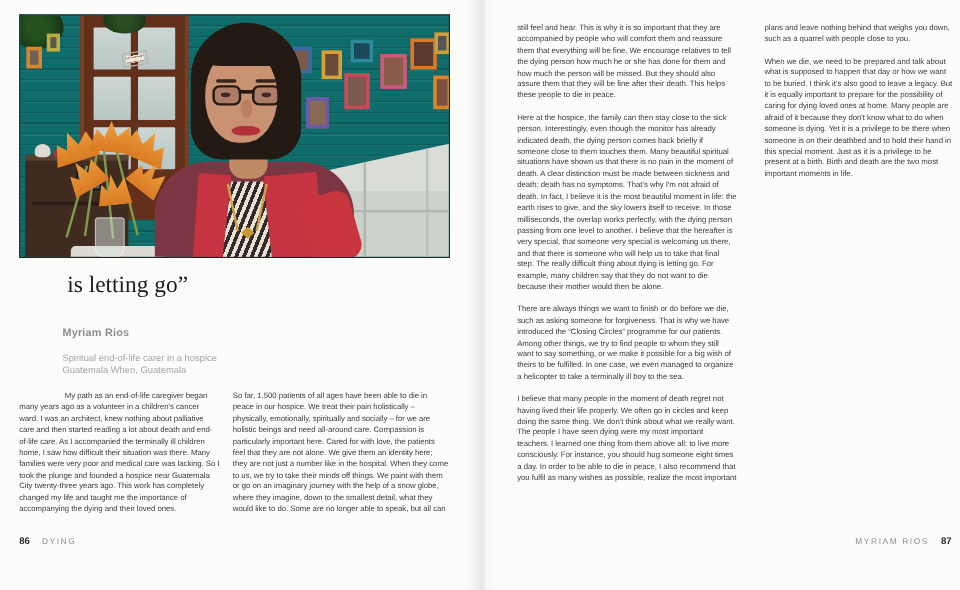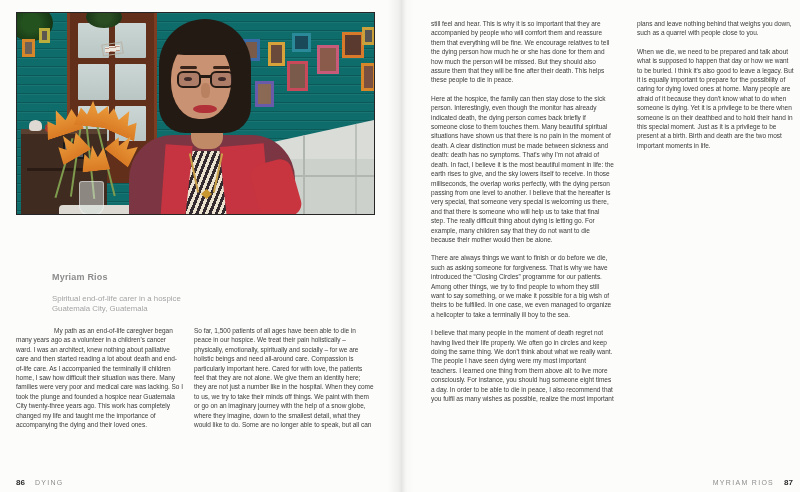--- a/index.html
+++ b/index.html
@@ -112,21 +112,21 @@
 
   .bodytxt { font-size:6.5px; line-height:9.4px; letter-spacing:-0.03px; color:#3b3b3b; }
   .bodytxt p { margin:0 0 9px 0; }
   .lcol1 { position:absolute; left:16px;  top:326px; width:167px; }
   .lcol1 p:first-child { text-indent:38px; }
   .lcol2 { position:absolute; left:194px; top:326px; width:180px; }
   .rcol1 { position:absolute; left:431px; top:19px; width:183px; }
   .rcol2 { position:absolute; left:637px; top:19px; width:157px; }
 
   
-  .footer { position:absolute; top:478px; display:flex; align-items:baseline; gap:10px; }
+  .footer { position:absolute; top:446px; display:flex; align-items:baseline; gap:10px; }
   .footer .num { font-size:8px; font-weight:bold; color:#2c2c2c; }
   .footer .sec { font-size:7px; color:#8e8e8e; letter-spacing:1.3px; }
   .footer-left  { left:16px; }
   .footer-right { right:7px; }
 </style>
 </head>
 <body>
 
 <div class="fold"></div>
 
@@ -207,26 +207,27 @@
     <div class="bloom bl1"></div>
     <div class="bloom bl2"></div>
     <div class="bloom bl3"></div>
     <div class="bloom bl4"></div>
     <div class="bloom bl5"></div>
     <div class="bloom bl6"></div>
     <div class="vase"></div>
   </figure>
 
   <h1 class="quote">
+    <span class="l2">is letting go”</span>
   </h1>
 
   <div class="byline">
     <div class="name">Myriam Rios</div>
     <div class="sub">Spiritual end-of-life carer in a hospice</div>
-    <div class="sub">Guatemala City, Guatemala</div>
+    <div class="sub">Guatemala When, Guatemala</div>
   </div>
 
   <div class="bodytxt lcol1">
     <p>My path as an end-of-life caregiver began many years ago as a volunteer in a children's cancer ward. I was an architect, knew nothing about palliative care and then started reading a lot about death and end-of-life care. As I accompanied the terminally ill children home, I saw how difficult their situation was there. Many families were very poor and medical care was lacking. So I took the plunge and founded a hospice near Guatemala City twenty-three years ago. This work has completely changed my life and taught me the importance of accompanying the dying and their loved ones.</p>
   </div>
   <div class="bodytxt lcol2">
     <p>So far, 1,500 patients of all ages have been able to die in peace in our hospice. We treat their pain holistically – physically, emotionally, spiritually and socially – for we are holistic beings and need all-around care. Compassion is particularly important here. Cared for with love, the patients feel that they are not alone. We give them an identity here; they are not just a number like in the hospital. When they come to us, we try to take their minds off things. We paint with them or go on an imaginary journey with the help of a snow globe, where they imagine, down to the smallest detail, what they would like to do. Some are no longer able to speak, but all can</p>
   </div>
 
   <div class="footer footer-left">

